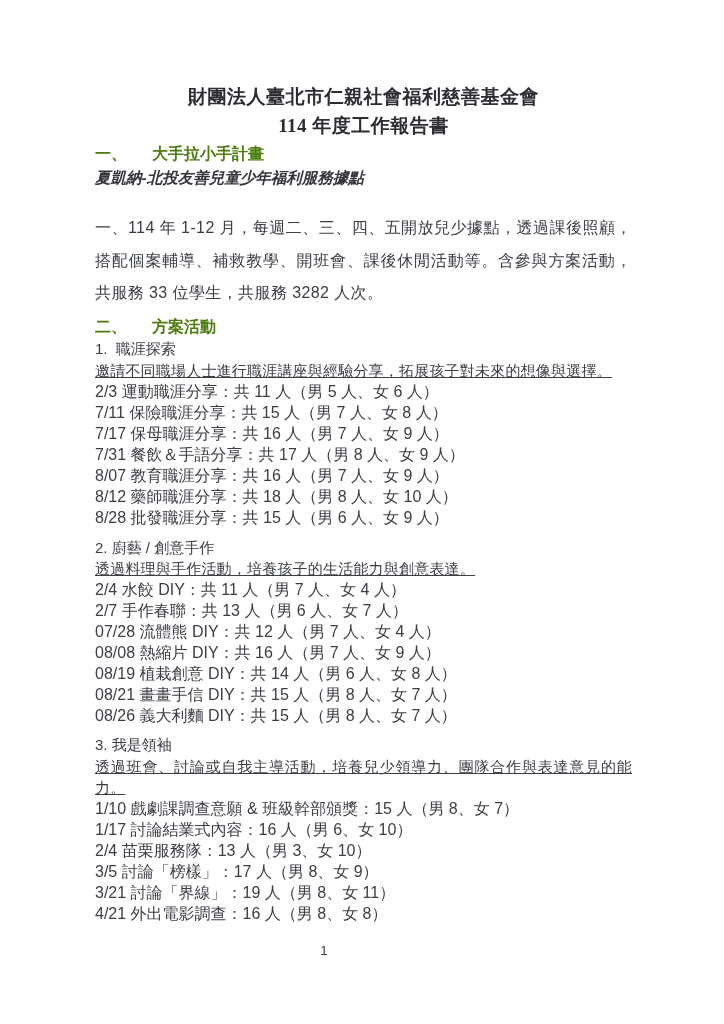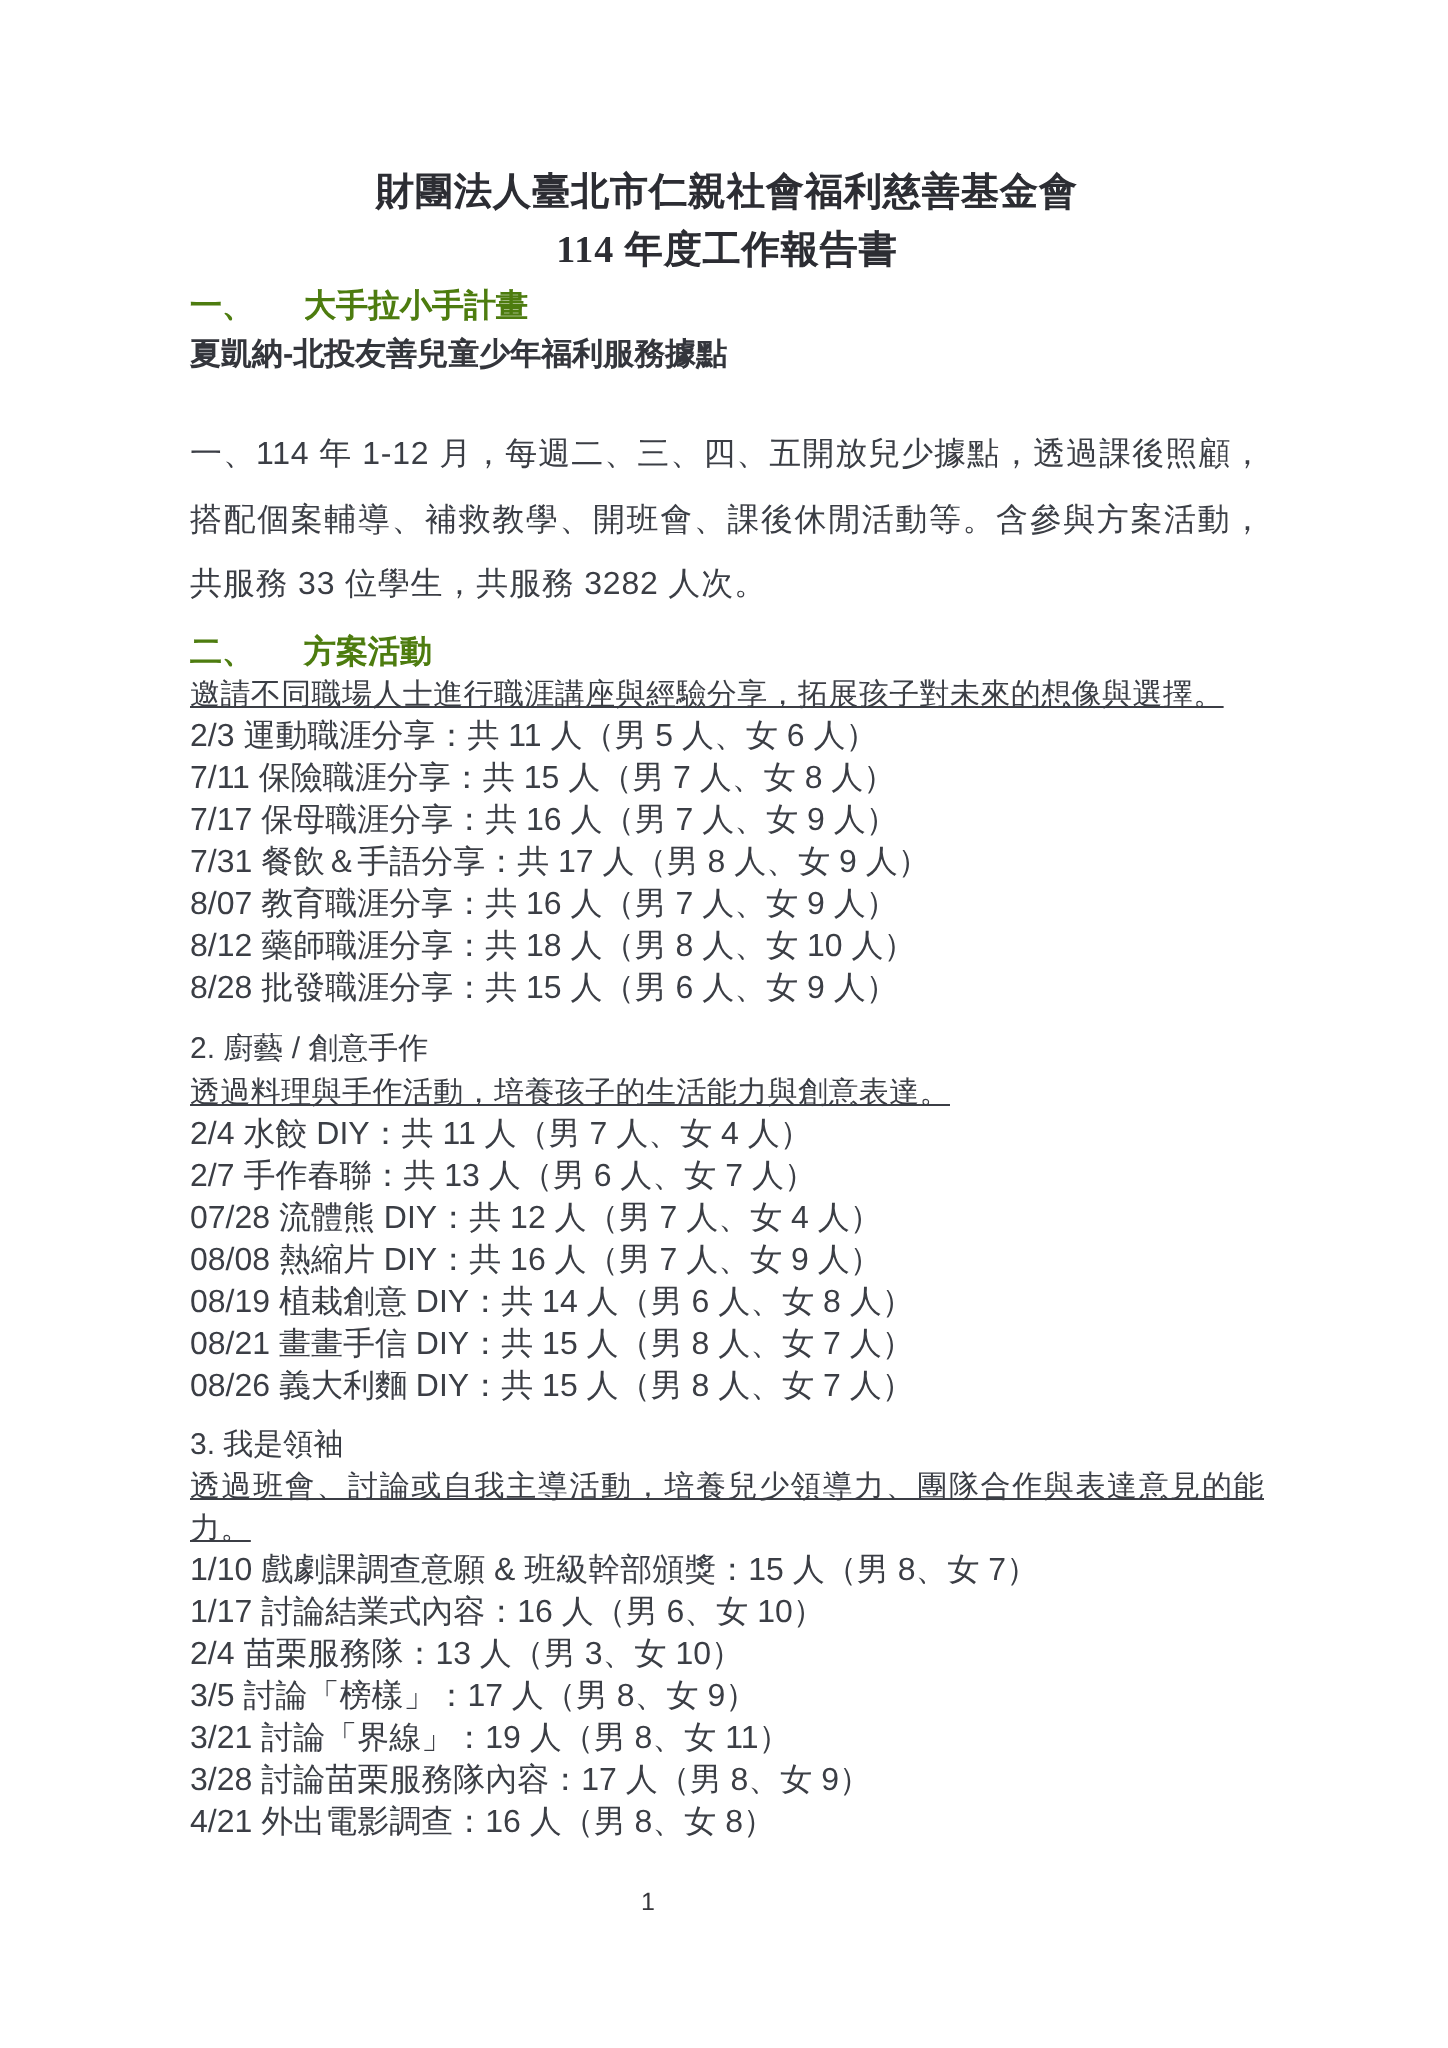--- a/index.html
+++ b/index.html
@@ -38,20 +38,21 @@
     color: #4d7c0f;
     line-height: 22px;
   }
   .sec-head .num { display: inline-block; margin-right: 25px; }
   .sub-title {
     margin-top: 2px;
     font-size: 15.5px;
     font-weight: 700;
     color: #34363c;
     line-height: 22px;
+    font-style: italic;
   }
   .para {
     margin-top: 23px;
     font-size: 16px;
     line-height: 32.5px;
     text-align: justify;
     letter-spacing: 0.4px;
   }
   .sec2-head { margin-top: 6px; line-height: 21.5px; }
   .subsection { margin-top: 0; }
@@ -98,20 +99,21 @@
       <span class="num t">一、</span><span class="t">大手拉小手計畫</span>
     </div>
     <div class="sub-title t">夏凱納-北投友善兒童少年福利服務據點</div>
     <div class="para t">一、114 年 1-12 月，每週二、三、四、五開放兒少據點，透過課後照顧，搭配個案輔導、補救教學、開班會、課後休閒活動等。含參與方案活動，共服務 33 位學生，共服務 3282 人次。</div>
 
     <div class="sec-head sec2-head">
       <span class="num t">二、</span><span class="t">方案活動</span>
     </div>
 
     <div class="subsection">
+      <div class="sub-head t">1.  職涯探索</div>
       <div class="intro t">邀請不同職場人士進行職涯講座與經驗分享，拓展孩子對未來的想像與選擇。</div>
       <div class="li t">2/3 運動職涯分享：共 11 人（男 5 人、女 6 人）</div>
       <div class="li t">7/11 保險職涯分享：共 15 人（男 7 人、女 8 人）</div>
       <div class="li t">7/17 保母職涯分享：共 16 人（男 7 人、女 9 人）</div>
       <div class="li t">7/31 餐飲＆手語分享：共 17 人（男 8 人、女 9 人）</div>
       <div class="li t">8/07 教育職涯分享：共 16 人（男 7 人、女 9 人）</div>
       <div class="li t">8/12 藥師職涯分享：共 18 人（男 8 人、女 10 人）</div>
       <div class="li t">8/28 批發職涯分享：共 15 人（男 6 人、女 9 人）</div>
     </div>
 
@@ -128,20 +130,19 @@
     </div>
 
     <div class="subsection gap-big">
       <div class="sub-head t">3. 我是領袖</div>
       <div class="intro t">透過班會、討論或自我主導活動，培養兒少領導力、團隊合作與表達意見的能力。</div>
       <div class="li t">1/10 戲劇課調查意願 &amp; 班級幹部頒獎：15 人（男 8、女 7）</div>
       <div class="li t">1/17 討論結業式內容：16 人（男 6、女 10）</div>
       <div class="li t">2/4 苗栗服務隊：13 人（男 3、女 10）</div>
       <div class="li t">3/5 討論「榜樣」：17 人（男 8、女 9）</div>
       <div class="li t">3/21 討論「界線」：19 人（男 8、女 11）</div>
-      <div class="li t">3/28 討論苗栗服務隊內容：17 人（男 8、女 9）</div>
       <div class="li t">4/21 外出電影調查：16 人（男 8、女 8）</div>
     </div>
 
   </div>
 
   <div class="page-num t">1</div>
 </div>
 
 </body></html>

